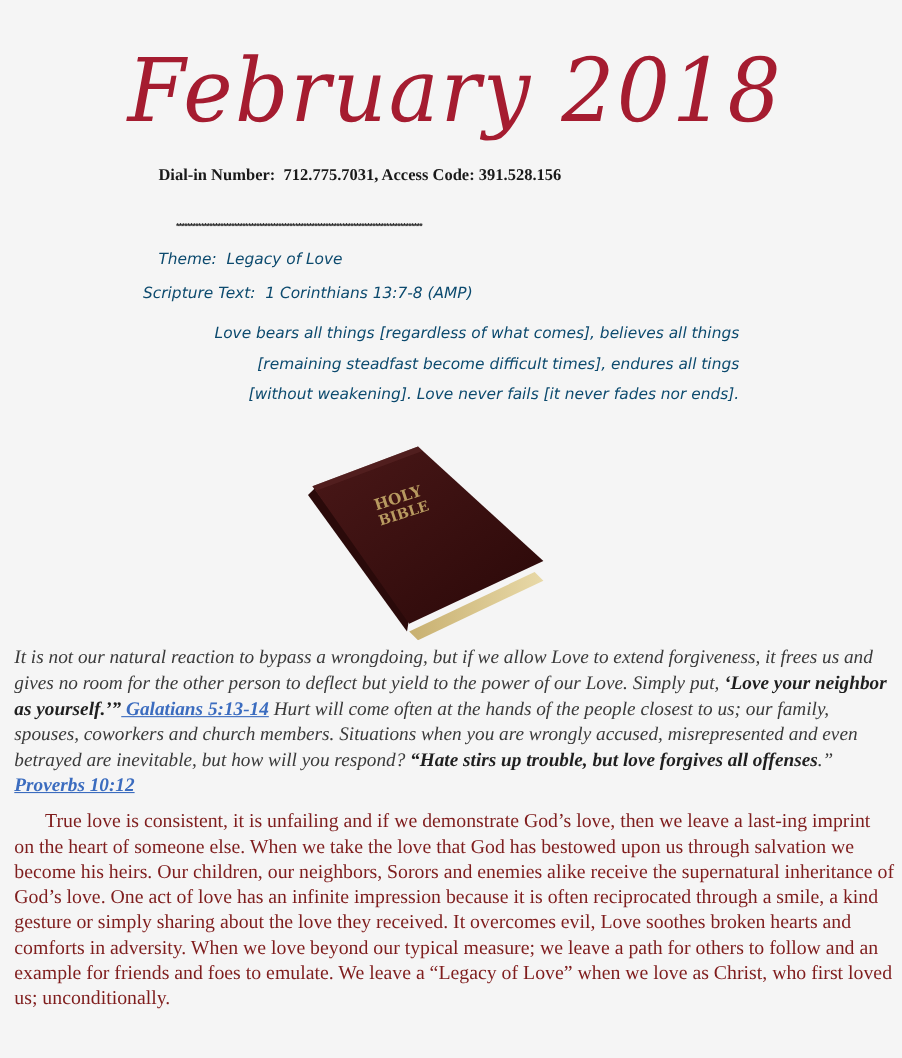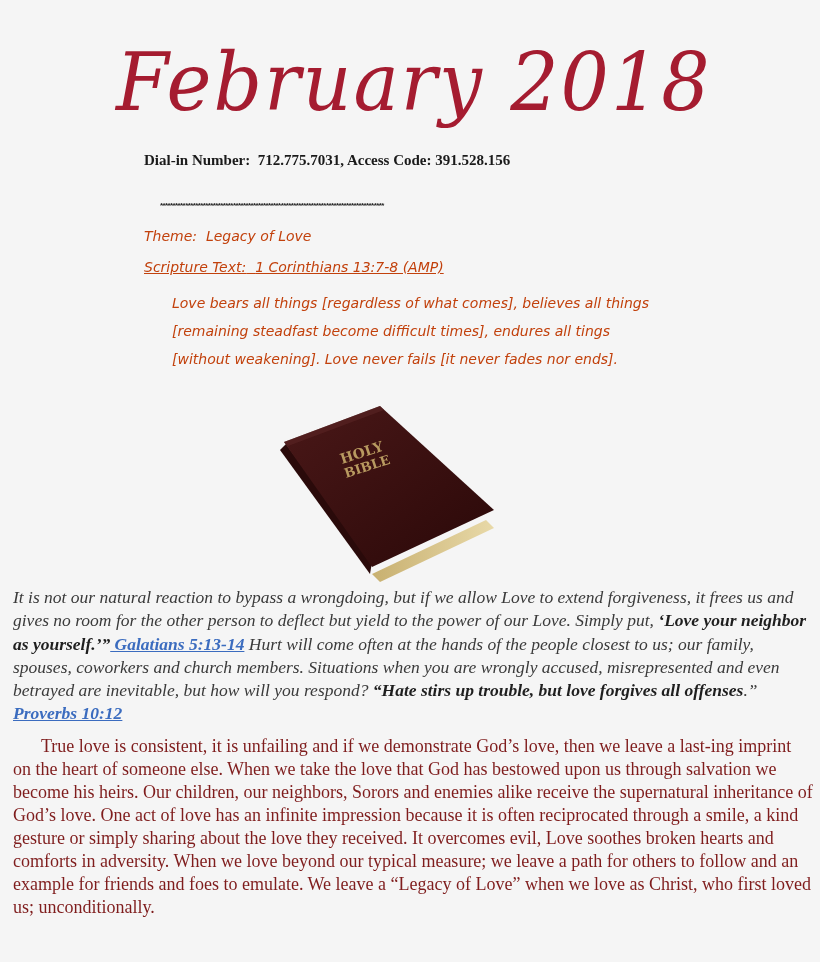--- a/index.html
+++ b/index.html
@@ -18,24 +18,24 @@
       font-family: "Liberation Serif", serif; font-weight: bold; font-size: 15px; color: #1a1a1a;
     }
     .meta .line { height: 28px; line-height: 20px; white-space: nowrap; }
     .meta sup { font-size: 9px; }
     .stars {
       position: absolute; left: 160px; top: 200px; width: 510px; overflow: hidden;
       font-family: "Liberation Sans", sans-serif; font-weight: bold; font-size: 8px; letter-spacing: -0.6px;
       color: #222; white-space: nowrap; line-height: 12px;
     }
     .script {
-      font-family: "DejaVu Sans", sans-serif; font-style: italic; color: #c2410c;
+      font-family: "DejaVu Sans", sans-serif; font-style: italic; color: #0c4a6e; text-align: right;
     }
     .theme { position: absolute; left: 144px; top: 228px; font-size: 14px; white-space: nowrap; }
-    .scripture { position: absolute; left: 144px; top: 259px; font-size: 14px; white-space: nowrap; text-decoration: underline; }
+    .scripture { position: absolute; left: 130px; top: 259px; font-size: 14px; white-space: nowrap; }
     .verse {
       position: absolute; left: 172px; top: 289px; width: 500px; font-size: 14px; line-height: 28px;
     }
     .bible { position: absolute; left: 272px; top: 402px; width: 230px; height: 180px; }
     .para1 {
       position: absolute; left: 13px; top: 586px; width: 800px;
       font-family: "Liberation Serif", serif; font-style: italic; font-size: 17.5px; line-height: 23.3px;
       color: #3a3a3a;
     }
     .para1 b { color: #1f1f1f; }

